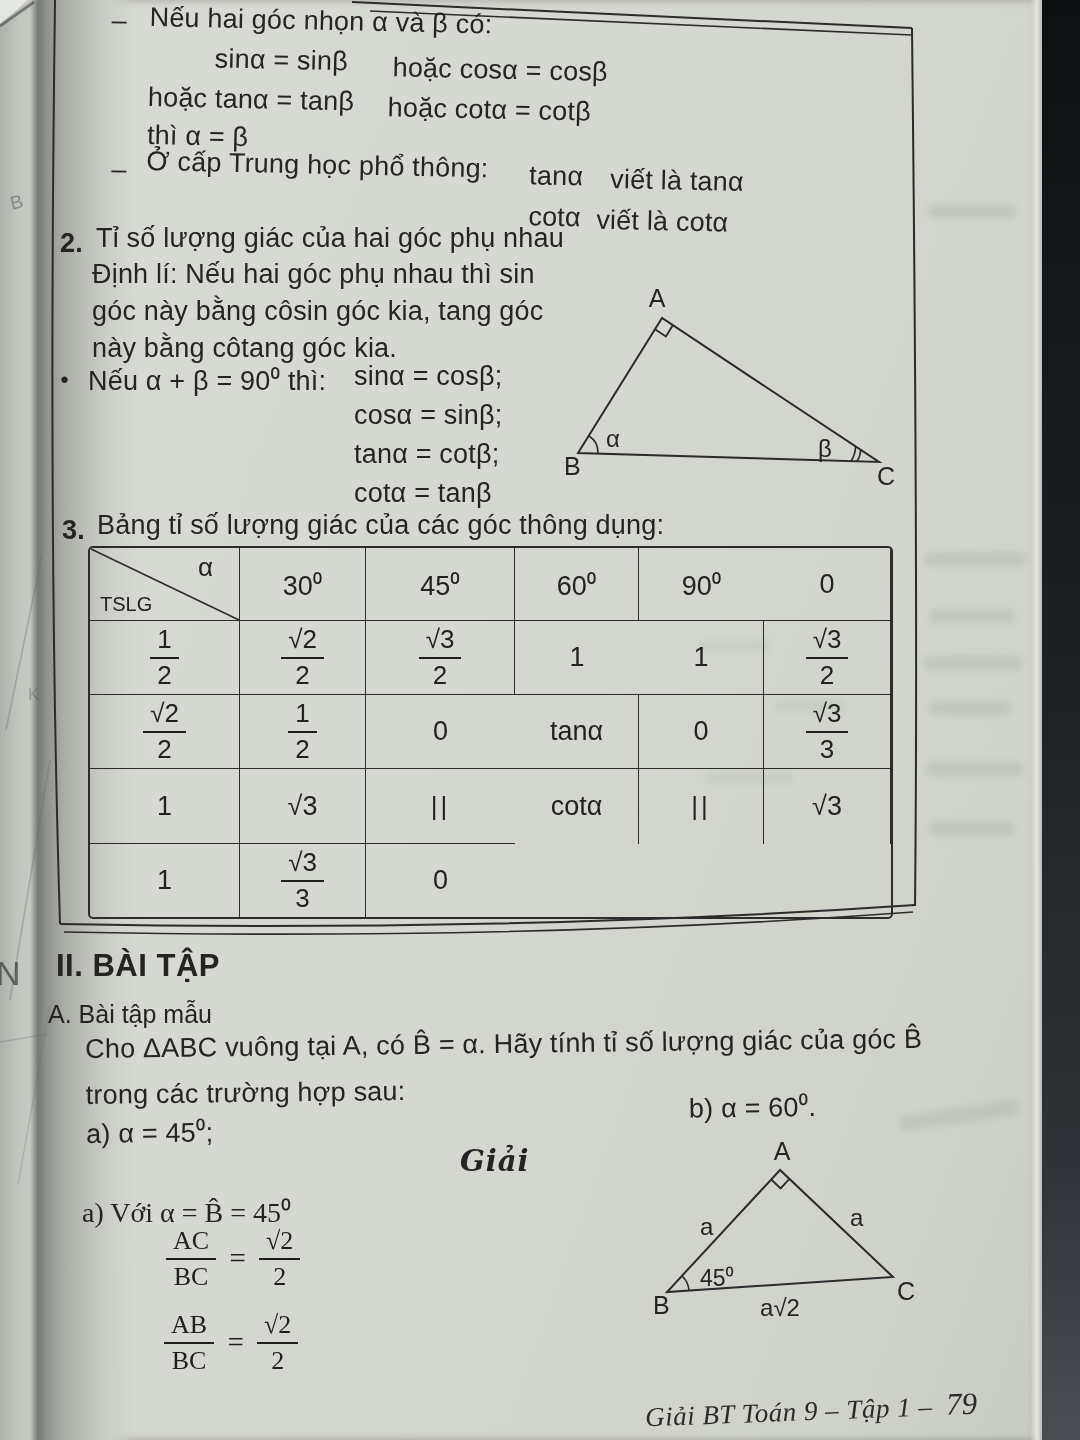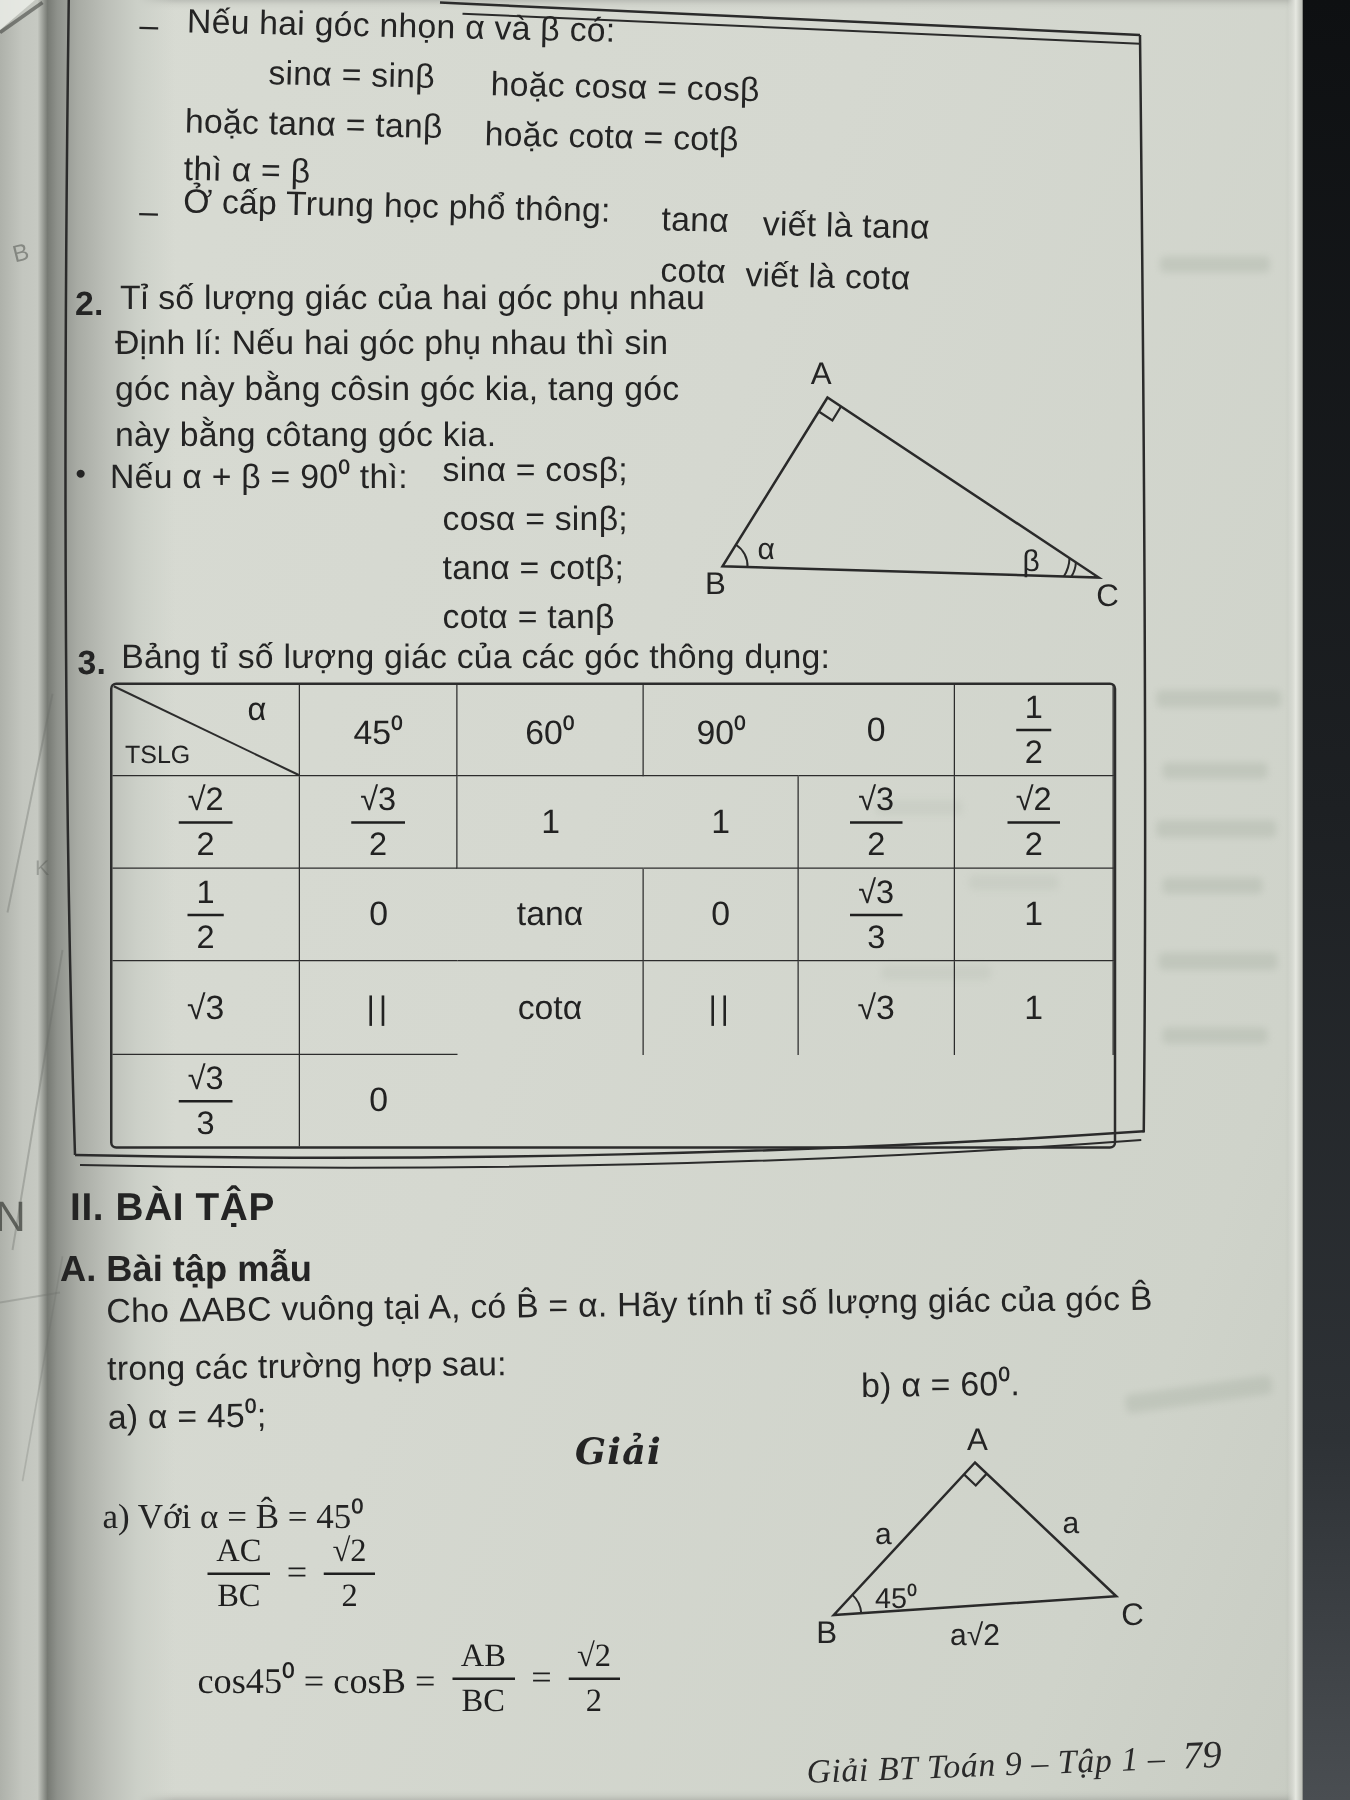--- a/index.html
+++ b/index.html
@@ -17,21 +17,21 @@
   .page-edge{position:absolute;left:1030px;top:0;width:12px;height:1440px;
     background:linear-gradient(90deg,rgba(236,238,232,0) 0%,#e6e8e1 55%,#b9bcb4 100%);}
   .gutter{
     position:absolute;left:0;top:0;width:140px;height:1440px;
     background:linear-gradient(90deg,#aeb1aa 0px,#c3c6bf 18px,#c6c9c2 30px,#777a74 38px,#8f928c 46px,#a8aba4 62px,#bcbfb8 85px,#ccd0c8 110px,rgba(204,208,200,0) 140px);
   }
   .serif{font-family:"Liberation Serif",serif}
   .b{font-weight:bold}
   .txt{font-size:27px;letter-spacing:.2px}
   .heading{font-size:31px;font-weight:bold;letter-spacing:.5px}
-  .subheading{font-size:29px;font-weight:bold}
+  .subheading{font-size:25px;font-weight:normal}
   .script{font-family:"DejaVu Serif",serif;font-style:italic;font-weight:bold;font-size:29px;letter-spacing:1px}
   .mline{position:absolute;display:flex;align-items:center;font-family:"Liberation Serif",serif;font-size:29px;color:#1f1f1f}
   .mline .mtext{white-space:pre}
   .frac{display:inline-flex;flex-direction:column;align-items:center;font-size:26px;line-height:1.15;margin:0 6px}
   .frac .num{border-bottom:2.2px solid #1f1f1f;padding:0 7px 2px}
   .frac .den{padding-top:2px}
   
   .trig-table{
     position:absolute;left:88px;top:546px;width:801px;height:369px;
     display:grid;grid-template-columns:150px 126px 149px 124px 125px 127px;
@@ -142,20 +142,21 @@
 <div class="abs txt" style="left:97px;top:510px">Bảng tỉ số lượng giác của các góc thông dụng:</div>
 
 <div class="trig-table">
   <div class="cell corner">
     <svg width="150" height="73" style="position:absolute;left:0;top:0">
       <line x1="1" y1="1" x2="149" y2="72" stroke="#2c2c2c" stroke-width="1.6"></line>
     </svg>
     <span class="alpha">α</span>
     <span class="tslg">TSLG</span>
   </div>
+  <div class="cell">30⁰</div>
   <div class="cell">45⁰</div>
   <div class="cell">60⁰</div>
   <div class="cell lastCol">90⁰</div>
 
     <div class="cell">
       <span>0</span>
     </div>
     <div class="cell">
       <span class="frac">
         <span class="num">1</span>
@@ -259,21 +260,20 @@
       <span class="num">AC</span>
       <span class="den">BC</span>
     </span>
     <span class="mtext"> = </span>
     <span class="frac">
       <span class="num">√2</span>
       <span class="den">2</span>
     </span>
   </div>
 <div class="mline" style="left:158px;top:1310px">
-    <span class="mtext">cos45⁰ = cosB = </span>
     <span class="frac">
       <span class="num">AB</span>
       <span class="den">BC</span>
     </span>
     <span class="mtext"> = </span>
     <span class="frac">
       <span class="num">√2</span>
       <span class="den">2</span>
     </span>
   </div>

